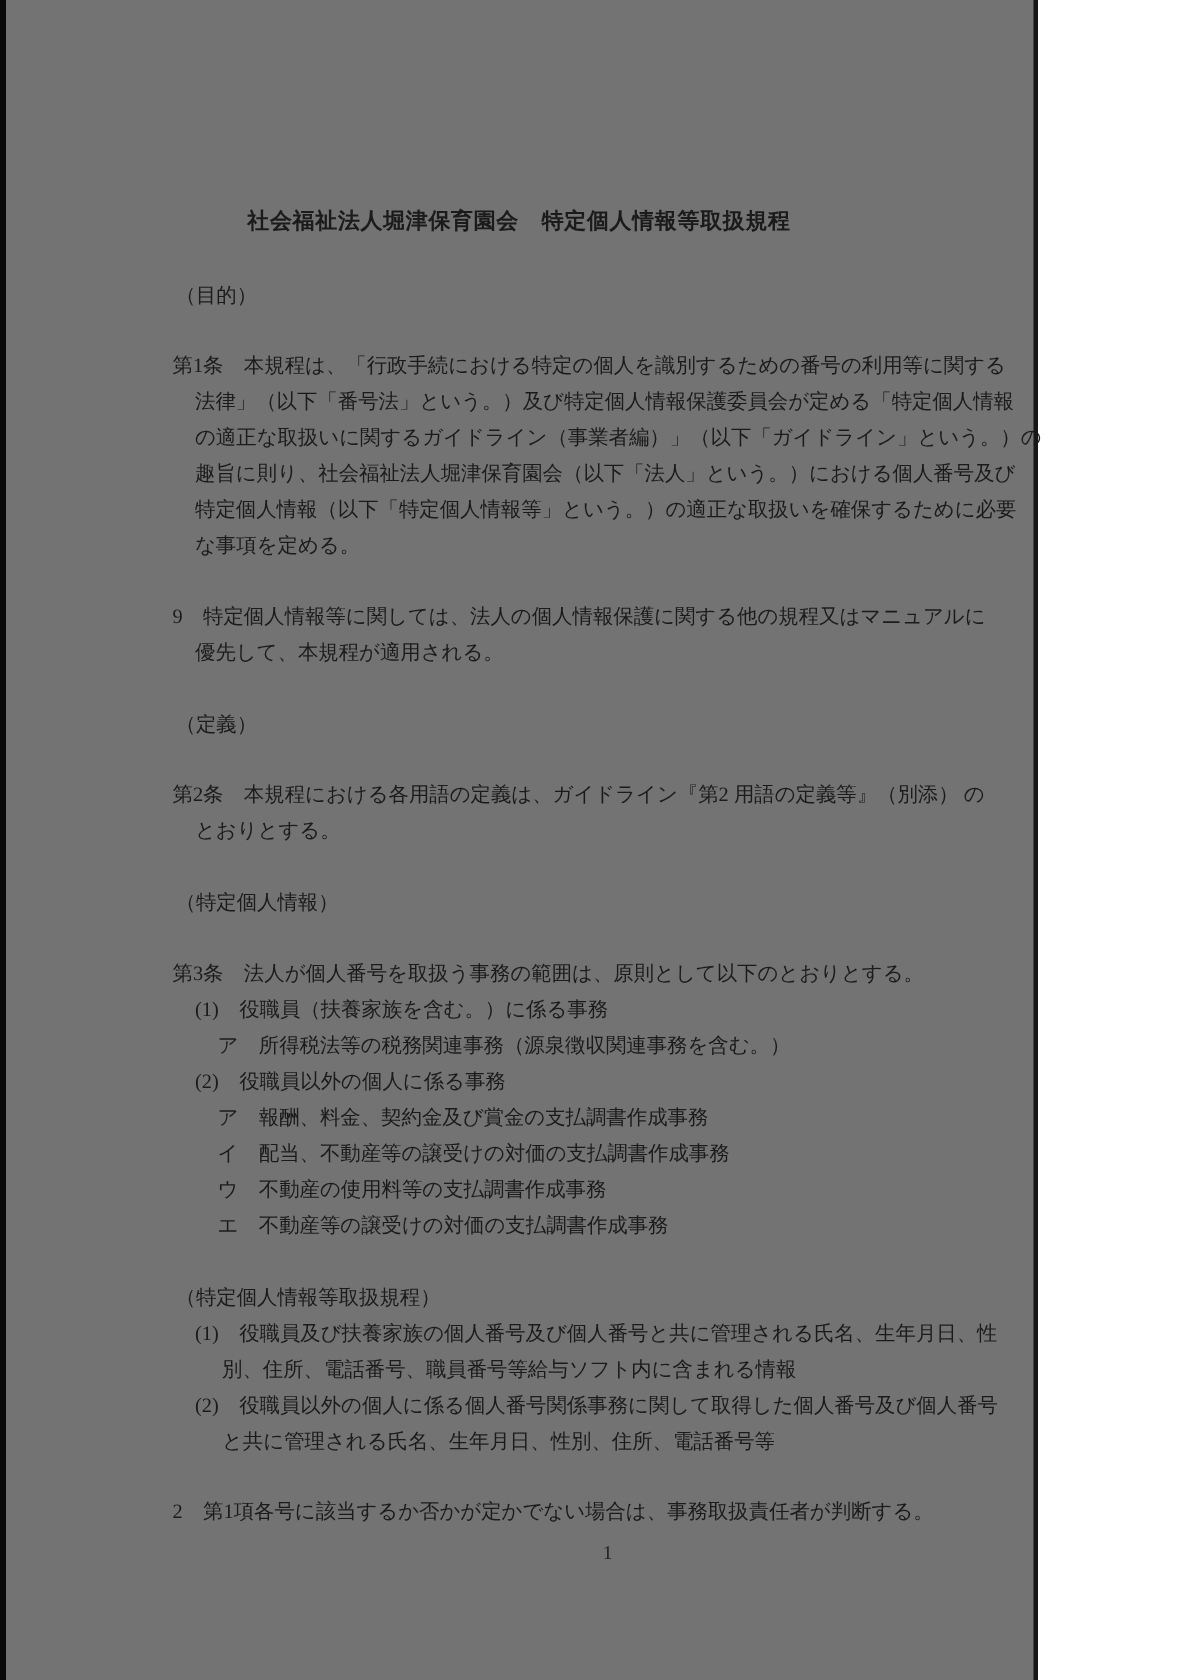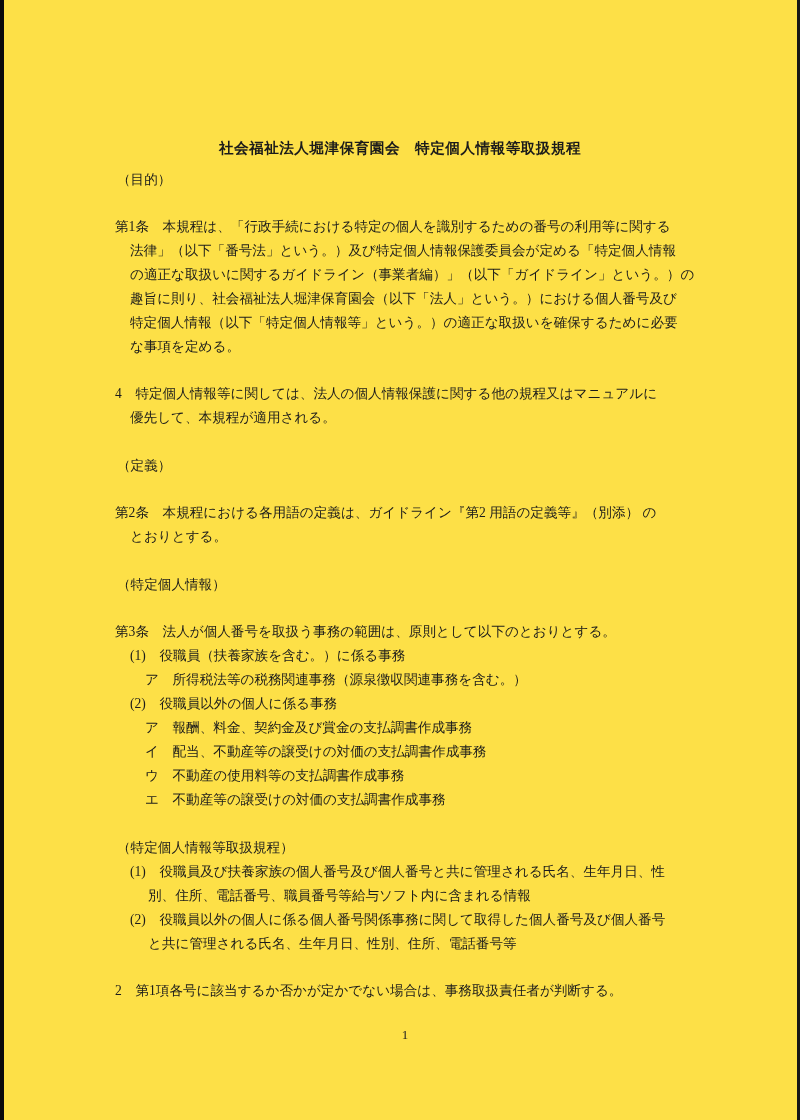--- a/index.html
+++ b/index.html
@@ -6,23 +6,23 @@
   body {
     width: 800px;
     height: 1120px;
     background: #ffffff;
     font-family: "Liberation Serif", "DejaVu Serif", serif;
     color: #1b1b1b;
     overflow: hidden;
   }
   .scan-page {
     position: relative;
-    width: 800px;
+    width: 692px;
     height: 1120px;
-    background: #fde047;
+    background: #737373;
   }
   .scan-edge-left {
     position: absolute; left: 0; top: 0;
     width: 4px; height: 1120px;
     background: #0a0a0a;
   }
   .scan-edge-right {
     position: absolute; right: 0; top: 0;
     width: 3px; height: 1120px;
     background: #161616;
@@ -41,21 +41,21 @@
     margin-left: 115px;
     width: 610px;
     font-size: 13.6px;
     line-height: 24px;
   }
   .section-heading {
     margin-top: 24px;
     margin-left: 2px;
     white-space: pre;
   }
-  .doc-section:first-child .section-heading { margin-top: 8px; }
+  .doc-section:first-child .section-heading { margin-top: 25px; }
   .block { white-space: pre; }
   .block.article, .block.item2 {
     padding-left: 15px;
     text-indent: -15px;
     margin-top: 23px;
   }
   .block.item-num {
     padding-left: 33px;
     text-indent: -18px;
   }
@@ -85,21 +85,21 @@
   <div class="doc-body">
 
     <div class="doc-section">
       <div class="section-heading">（目的）</div>
       <div class="block article">第1条　本規程は、「行政手続における特定の個人を識別するための番号の利用等に関する
 法律」（以下「番号法」という。）及び特定個人情報保護委員会が定める「特定個人情報
 の適正な取扱いに関するガイドライン（事業者編）」（以下「ガイドライン」という。）の
 趣旨に則り、社会福祉法人堀津保育園会（以下「法人」という。）における個人番号及び
 特定個人情報（以下「特定個人情報等」という。）の適正な取扱いを確保するために必要
 な事項を定める。</div>
-      <div class="block item2">4　特定個人情報等に関しては、法人の個人情報保護に関する他の規程又はマニュアルに
+      <div class="block item2">9　特定個人情報等に関しては、法人の個人情報保護に関する他の規程又はマニュアルに
 優先して、本規程が適用される。</div>
     </div>
 
     <div class="doc-section">
       <div class="section-heading">（定義）</div>
       <div class="block article">第2条　本規程における各用語の定義は、ガイドライン『第2 用語の定義等』（別添） の
 とおりとする。</div>
     </div>
 
     <div class="doc-section">

